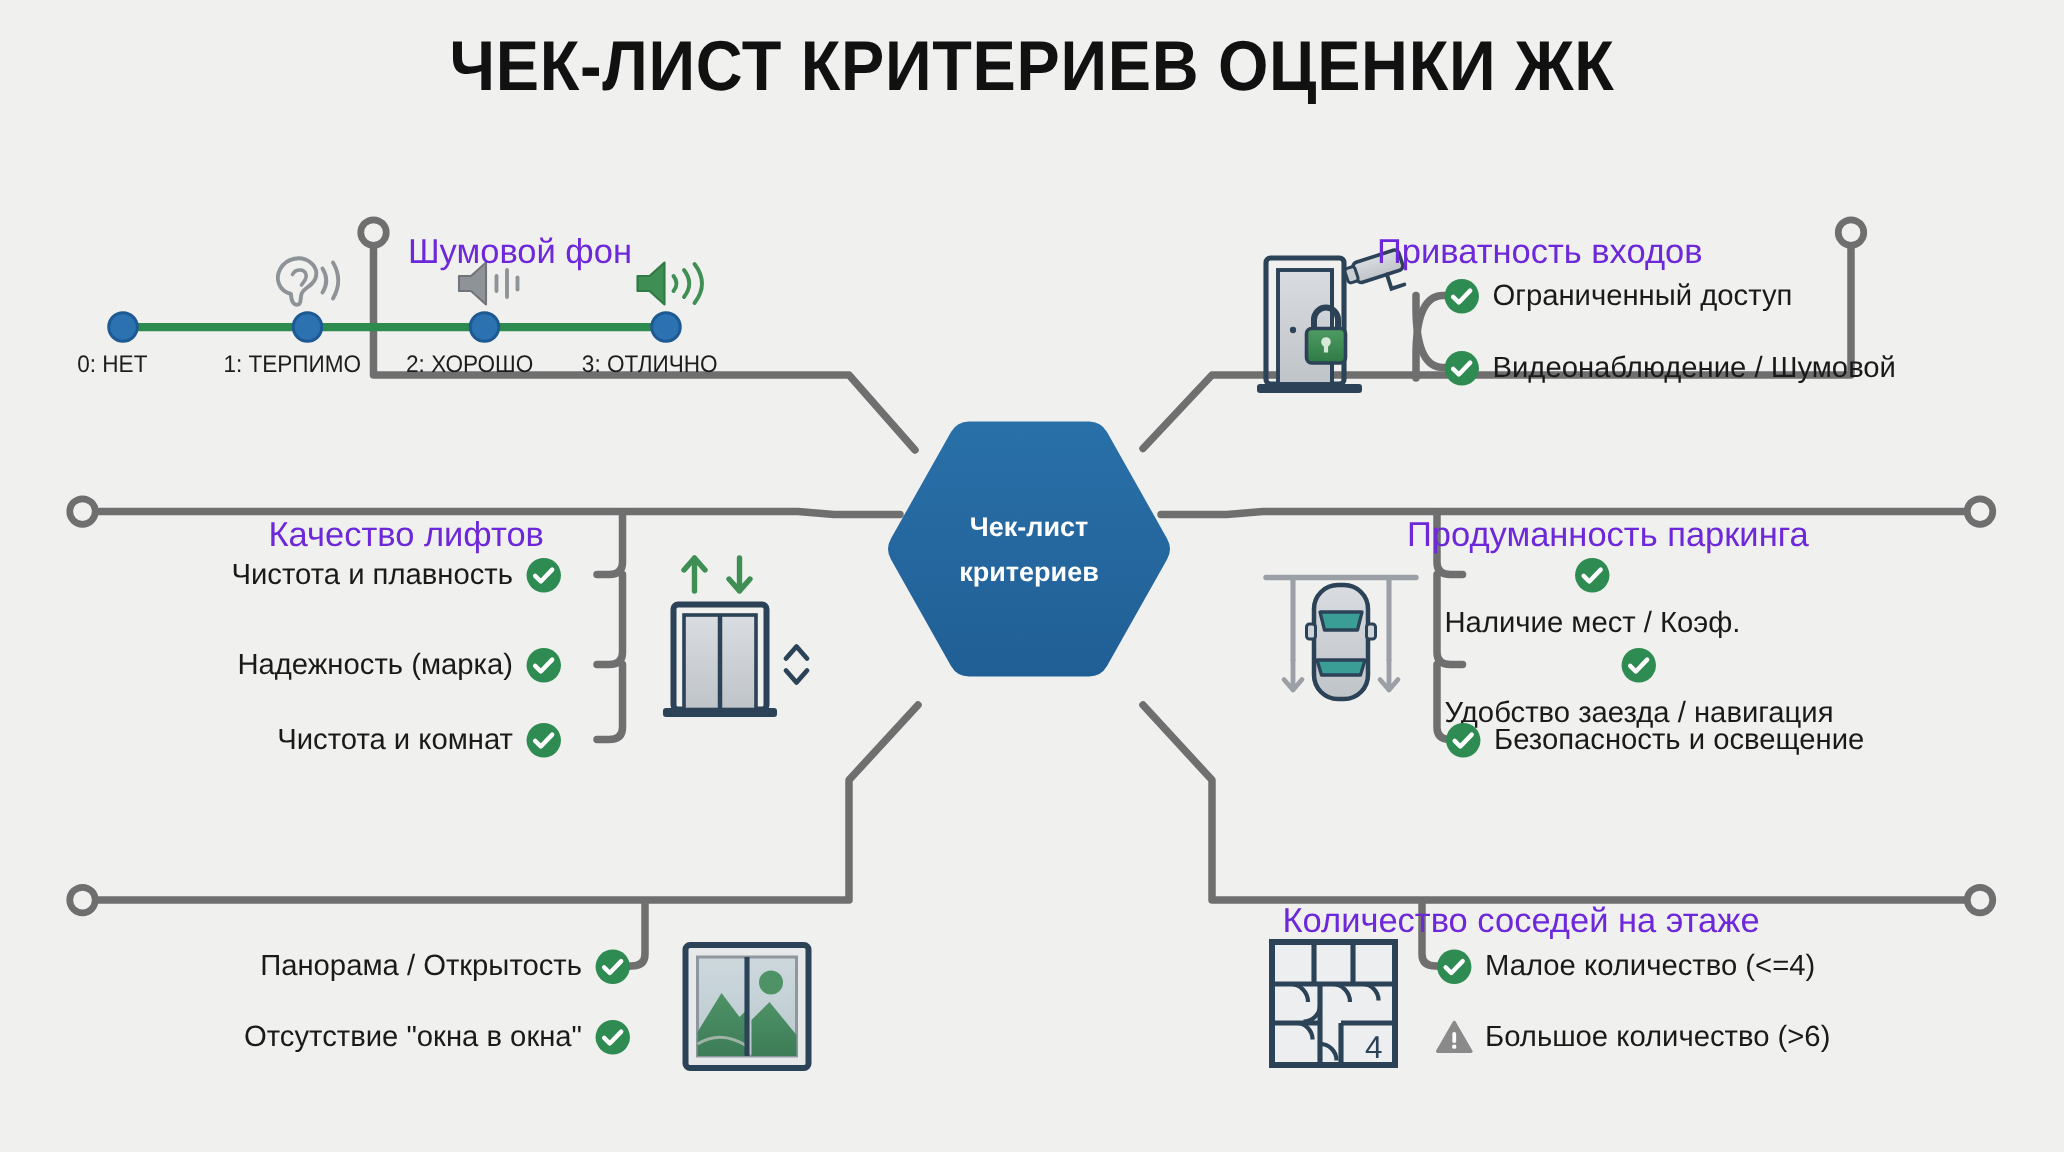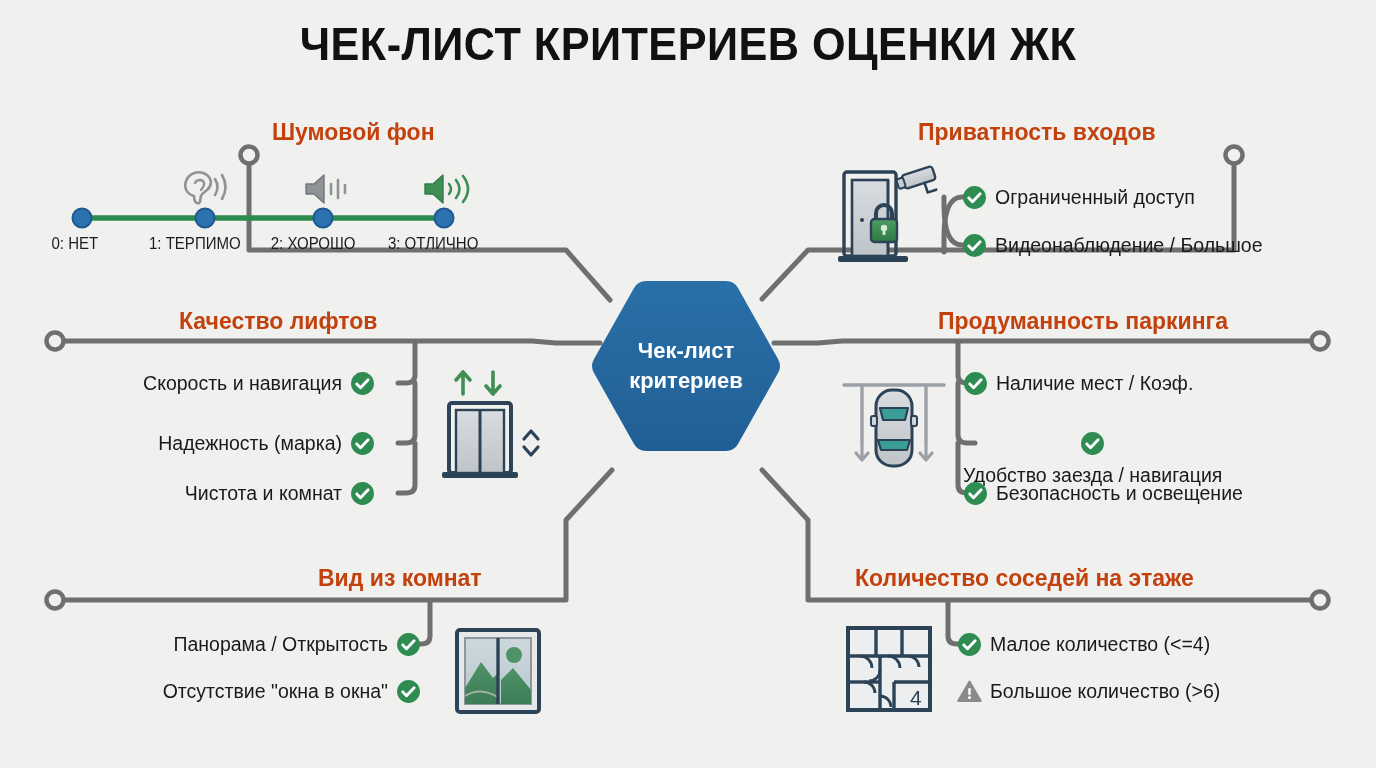--- a/index.html
+++ b/index.html
@@ -25,23 +25,24 @@
     white-space:nowrap;
   }
 
   
   svg.layer { position:absolute; top:0; left:0; width:1376px; height:768px; }
 
   
   .heading {
     position:absolute;
     font-size:23px;
-    font-weight:bold;
-    color:#c2410c;
+    font-weight:normal;
+    color:#6d28d9;
     white-space:nowrap;
+    margin-top:35px;
   }
 
   
   .item {
     position:absolute;
     display:flex;
     align-items:center;
     gap:8px;
     white-space:nowrap;
     font-size:19.5px;
@@ -60,21 +61,21 @@
     transform:scaleX(0.94);
     transform-origin:50% 50%;
   }
 
   .hexlabel {
     position:absolute;
     width:200px;
     text-align:center;
     color:#ffffff;
     font-weight:bold;
-    font-size:22px;
+    font-size:18px;
     line-height:30px;
     white-space:pre-line;
   }
 </style>
 </head>
 <body>
 
 <div id="stage">
 
   <div class="title">ЧЕК-ЛИСТ КРИТЕРИЕВ ОЦЕНКИ ЖК</div>
@@ -257,21 +258,20 @@
     </g>
   </svg>
 
   <div class="hexlabel" style="left:586px; top:336px;">Чек-лист
 критериев</div>
 
   <div class="heading" style="left:272px; top:119px;">Шумовой фон</div>
   <div class="heading" style="left:918px; top:119px;">Приватность входов</div>
   <div class="heading" style="left:179px; top:308px;">Качество лифтов</div>
   <div class="heading" style="left:938px; top:308px;">Продуманность паркинга</div>
-  <div class="heading" style="left:318px; top:565px;">Вид из комнат</div>
   <div class="heading" style="left:855px; top:565px;">Количество соседей на этаже</div>
 
   <div class="scale-label" style="left:50px;  top:235px;">0: НЕТ</div>
   <div class="scale-label" style="left:146px; top:235px;">1: ТЕРПИМО</div>
   <div class="scale-label" style="left:268px; top:235px;">2: ХОРОШО</div>
   <div class="scale-label" style="left:385px; top:235px;">3: ОТЛИЧНО</div>
 
   <div class="item" style="left:962px; top:185px;">
     <span class="badge">
       <svg viewBox="0 0 24 24" width="25" height="25">
@@ -281,52 +281,52 @@
     </span>
     <span>Ограниченный доступ</span>
   </div>
   <div class="item" style="left:962px; top:233px;">
     <span class="badge">
       <svg viewBox="0 0 24 24" width="25" height="25">
           <circle cx="12" cy="12" r="11" fill="#2e8b51"></circle>
           <path d="M6.5 12.4 l3.6 3.6 l7.3 -7.6" fill="none" stroke="#fff" stroke-width="2.8" stroke-linecap="round" stroke-linejoin="round"></path>
         </svg>
     </span>
-    <span>Видеонаблюдение / Большое</span>
+    <span>Видеонаблюдение / Шумовой</span>
   </div>
 
   <div class="item rtl" style="right:1001px; top:371px;">
     <span class="badge">
       <svg viewBox="0 0 24 24" width="25" height="25">
           <circle cx="12" cy="12" r="11" fill="#2e8b51"></circle>
           <path d="M6.5 12.4 l3.6 3.6 l7.3 -7.6" fill="none" stroke="#fff" stroke-width="2.8" stroke-linecap="round" stroke-linejoin="round"></path>
         </svg>
     </span>
-    <span>Скорость и навигация</span>
+    <span>Чистота и плавность</span>
   </div>
   <div class="item rtl" style="right:1001px; top:431px;">
     <span class="badge">
       <svg viewBox="0 0 24 24" width="25" height="25">
           <circle cx="12" cy="12" r="11" fill="#2e8b51"></circle>
           <path d="M6.5 12.4 l3.6 3.6 l7.3 -7.6" fill="none" stroke="#fff" stroke-width="2.8" stroke-linecap="round" stroke-linejoin="round"></path>
         </svg>
     </span>
     <span>Надежность (марка)</span>
   </div>
   <div class="item rtl" style="right:1001px; top:481px;">
     <span class="badge">
       <svg viewBox="0 0 24 24" width="25" height="25">
           <circle cx="12" cy="12" r="11" fill="#2e8b51"></circle>
           <path d="M6.5 12.4 l3.6 3.6 l7.3 -7.6" fill="none" stroke="#fff" stroke-width="2.8" stroke-linecap="round" stroke-linejoin="round"></path>
         </svg>
     </span>
     <span>Чистота и комнат</span>
   </div>
 
-  <div class="item" style="left:963px; top:371px;">
+  <div class="item" style="left:963px; top:371px;flex-direction:column;">
     <span class="badge">
       <svg viewBox="0 0 24 24" width="25" height="25">
           <circle cx="12" cy="12" r="11" fill="#2e8b51"></circle>
           <path d="M6.5 12.4 l3.6 3.6 l7.3 -7.6" fill="none" stroke="#fff" stroke-width="2.8" stroke-linecap="round" stroke-linejoin="round"></path>
         </svg>
     </span>
     <span>Наличие мест / Коэф.</span>
   </div>
   <div class="item" style="left:963px; top:431px;flex-direction:column;">
     <span class="badge">

